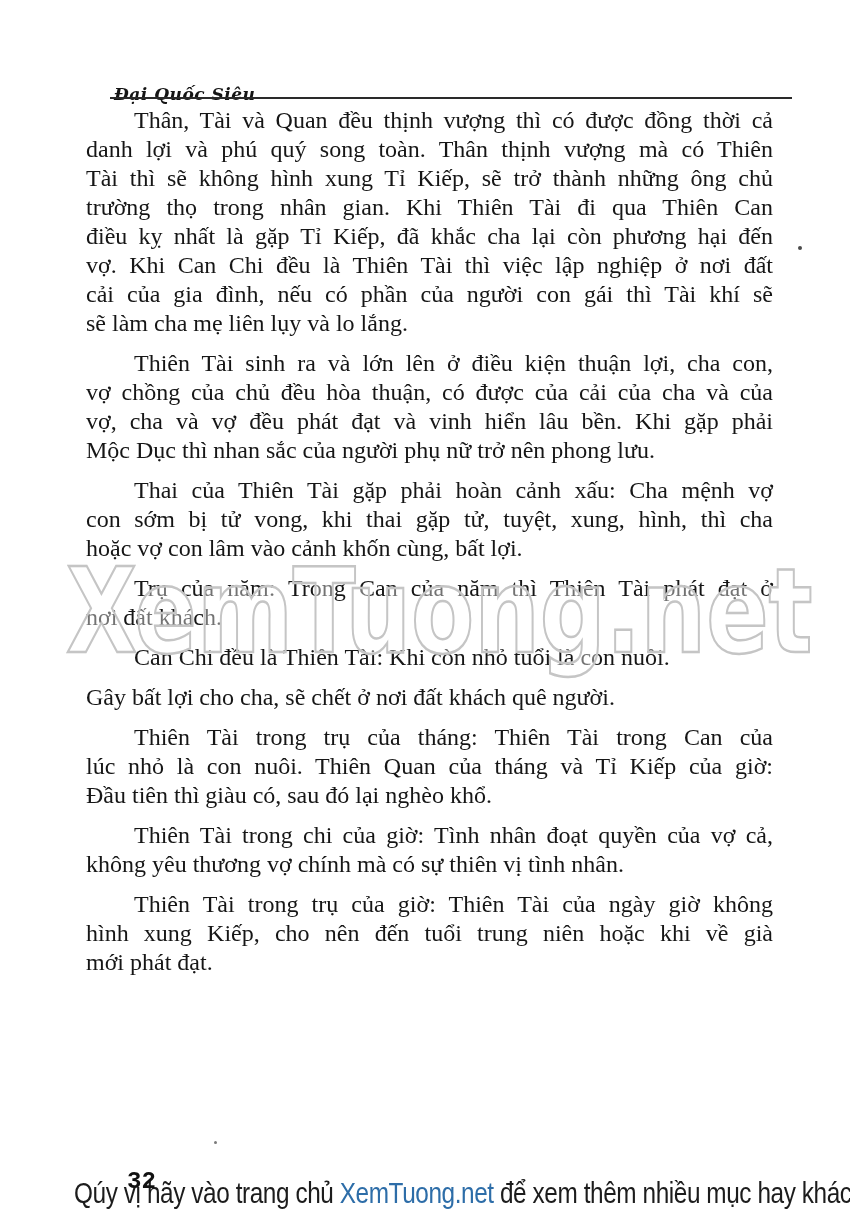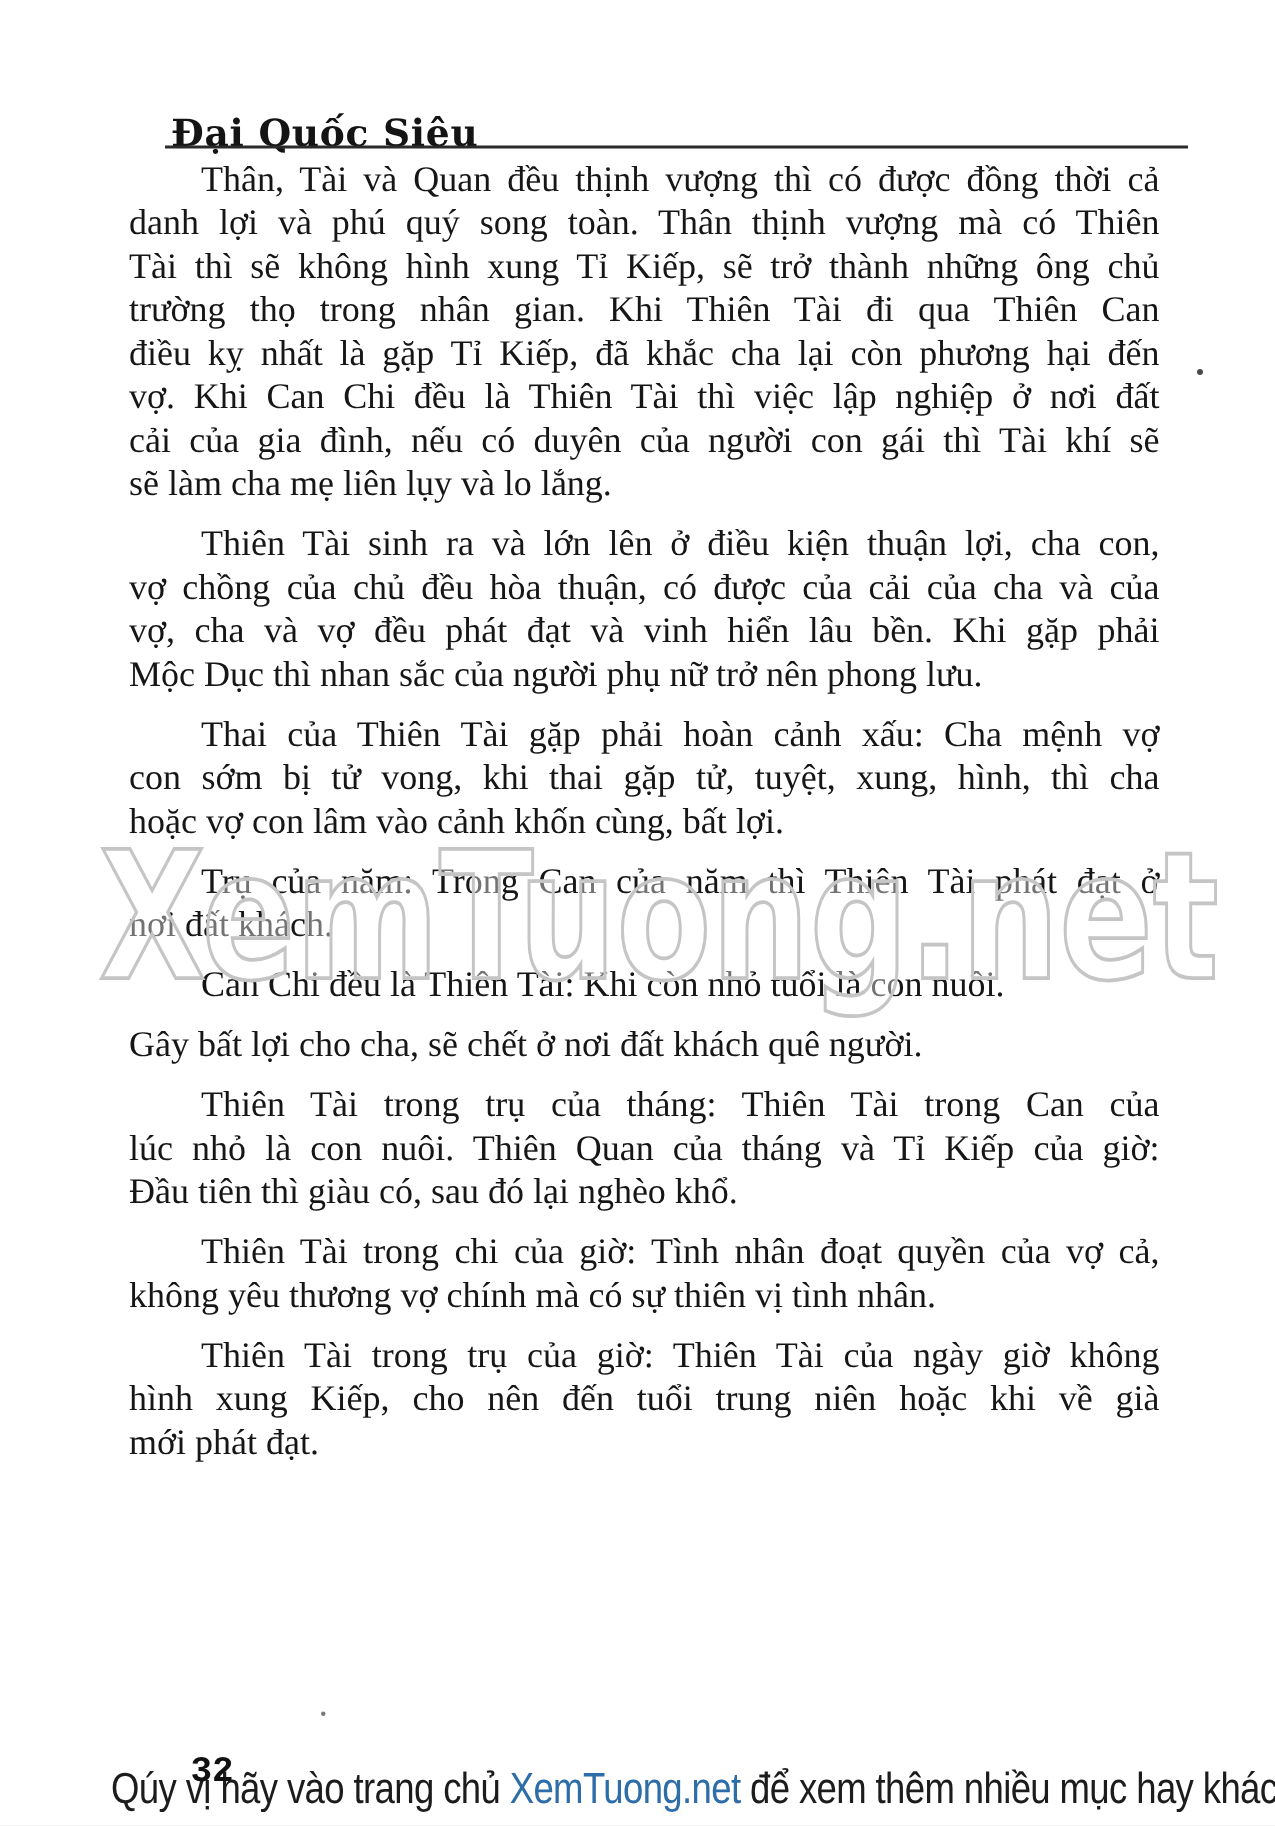--- a/index.html
+++ b/index.html
@@ -11,24 +11,25 @@
     background: #ffffff;
     overflow: hidden;
     font-family: "Liberation Serif", serif;
   }
 
   
   .header { position: absolute; left: 0; top: 0; width: 100%; }
   .running-title {
     position: absolute;
     left: 114px;
-    top: 74px;
+    top: 84px;
     font-family: "DejaVu Serif", serif;
+    font-style: italic;
     font-weight: bold;
-    font-size: 25px;
+    font-size: 17px;
     letter-spacing: 0.5px;
     color: #141414;
     white-space: nowrap;
   }
   .header-rule {
     position: absolute;
     left: 110px;
     top: 97px;
     width: 682px;
     height: 2px;
@@ -120,21 +121,21 @@
   </div>
 
   <div class="body-text">
       <div class="para">
         <div class="line first">Thân, Tài và Quan đều thịnh vượng thì có được đồng thời cả</div>
         <div class="line">danh lợi và phú quý song toàn. Thân thịnh vượng mà có Thiên</div>
         <div class="line">Tài thì sẽ không hình xung Tỉ Kiếp, sẽ trở thành những ông chủ</div>
         <div class="line">trường thọ trong nhân gian. Khi Thiên Tài đi qua Thiên Can</div>
         <div class="line">điều kỵ nhất là gặp Tỉ Kiếp, đã khắc cha lại còn phương hại đến</div>
         <div class="line">vợ. Khi Can Chi đều là Thiên Tài thì việc lập nghiệp ở nơi đất</div>
-        <div class="line">cải của gia đình, nếu có duyên của người con gái thì Tài khí sẽ</div>
+        <div class="line">cải của gia đình, nếu có phần của người con gái thì Tài khí sẽ</div>
         <div class="line last">sẽ làm cha mẹ liên lụy và lo lắng.</div>
       </div>
       <div class="para">
         <div class="line first">Thiên Tài sinh ra và lớn lên ở điều kiện thuận lợi, cha con,</div>
         <div class="line">vợ chồng của chủ đều hòa thuận, có được của cải của cha và của</div>
         <div class="line">vợ, cha và vợ đều phát đạt và vinh hiển lâu bền. Khi gặp phải</div>
         <div class="line last">Mộc Dục thì nhan sắc của người phụ nữ trở nên phong lưu.</div>
       </div>
       <div class="para">
         <div class="line first">Thai của Thiên Tài gặp phải hoàn cảnh xấu: Cha mệnh vợ</div>

